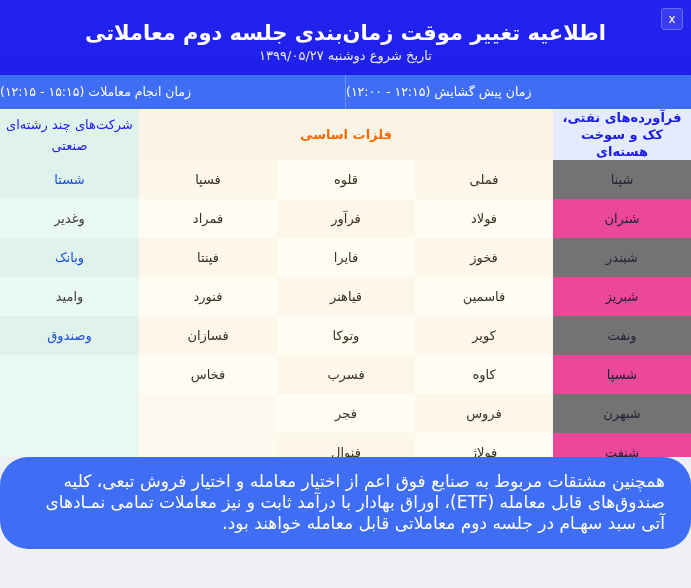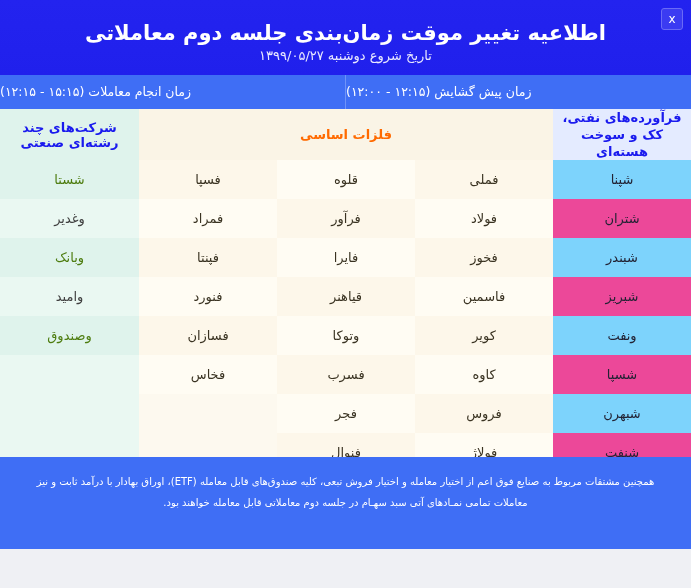--- a/index.html
+++ b/index.html
@@ -127,44 +127,45 @@
     color: #ff6a00;
     background: #faf4e6;
     font-size: 14px;
     font-weight: bold;
     height: 54px;
   }
   th.h-multi {
     color: #1a1aee;
     background: #dff3ec;
     font-size: 13px;
-    font-weight: bold;
-    line-height: 15px;
+    font-weight: normal;
+    line-height: 21px;
     height: 54px;
   }
   
-  td.c-petro  { background: #7dd3fc; color: #222233; }
+  td.c-petro  { background: #737373; color: #222233; }
   td.c-petro2 { background: #ec4899; color: #222233; }
   td.c-base   { background: #fdf7ea; color: #3a3322; }
   td.c-base2  { background: #fffcf3; color: #3a3322; }
-  td.c-multi  { background: #dff3ec; color: #4d7c0f; }
+  td.c-multi  { background: #dff3ec; color: #1d4ed8; }
   td.c-multi2 { background: #eaf8f2; color: #404040; }
   td.empty { background: #fdf9ef; }
   td.empty-multi { background: #eaf8f2; }
 
   
   .footer {
     background: #3f6ef5;
     color: #ffffff;
-    font-size: 10px;
+    font-size: 17px;
     line-height: 21px;
-    text-align: center;
+    text-align: right;
     padding: 14px 26px 12px 26px;
     height: 92px;
     box-sizing: border-box;
+    border-radius: 28px;
   }
 </style>
 </head>
 <body>
 
 <div class="page">
 
   <div class="header">
     <div class="close-btn">x</div>
     <div class="header-title">اطلاعیه تغییر موقت زمان‌بندی جلسه دوم معاملاتی</div>

